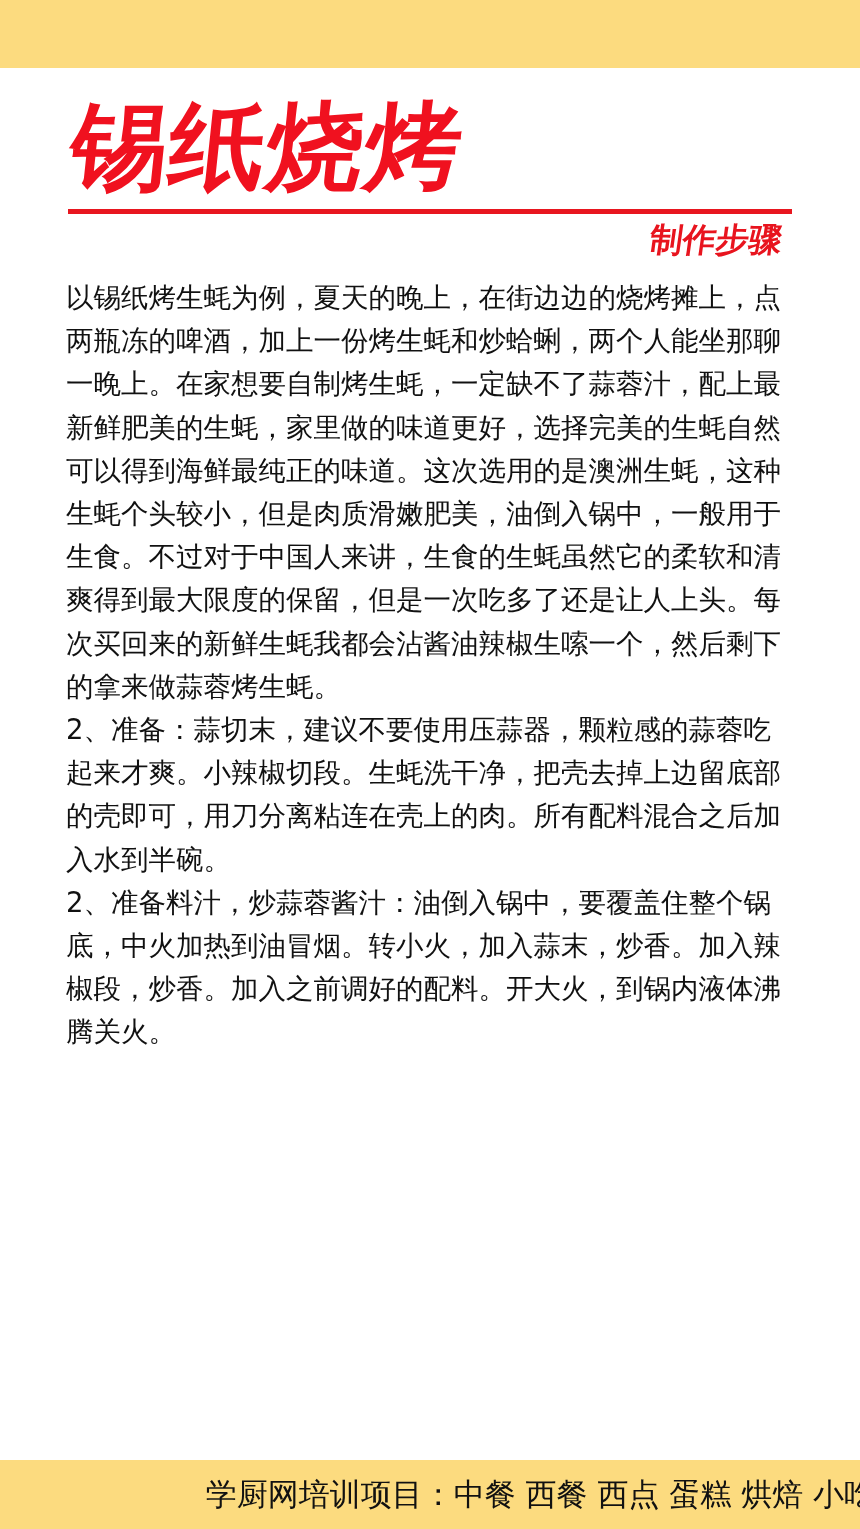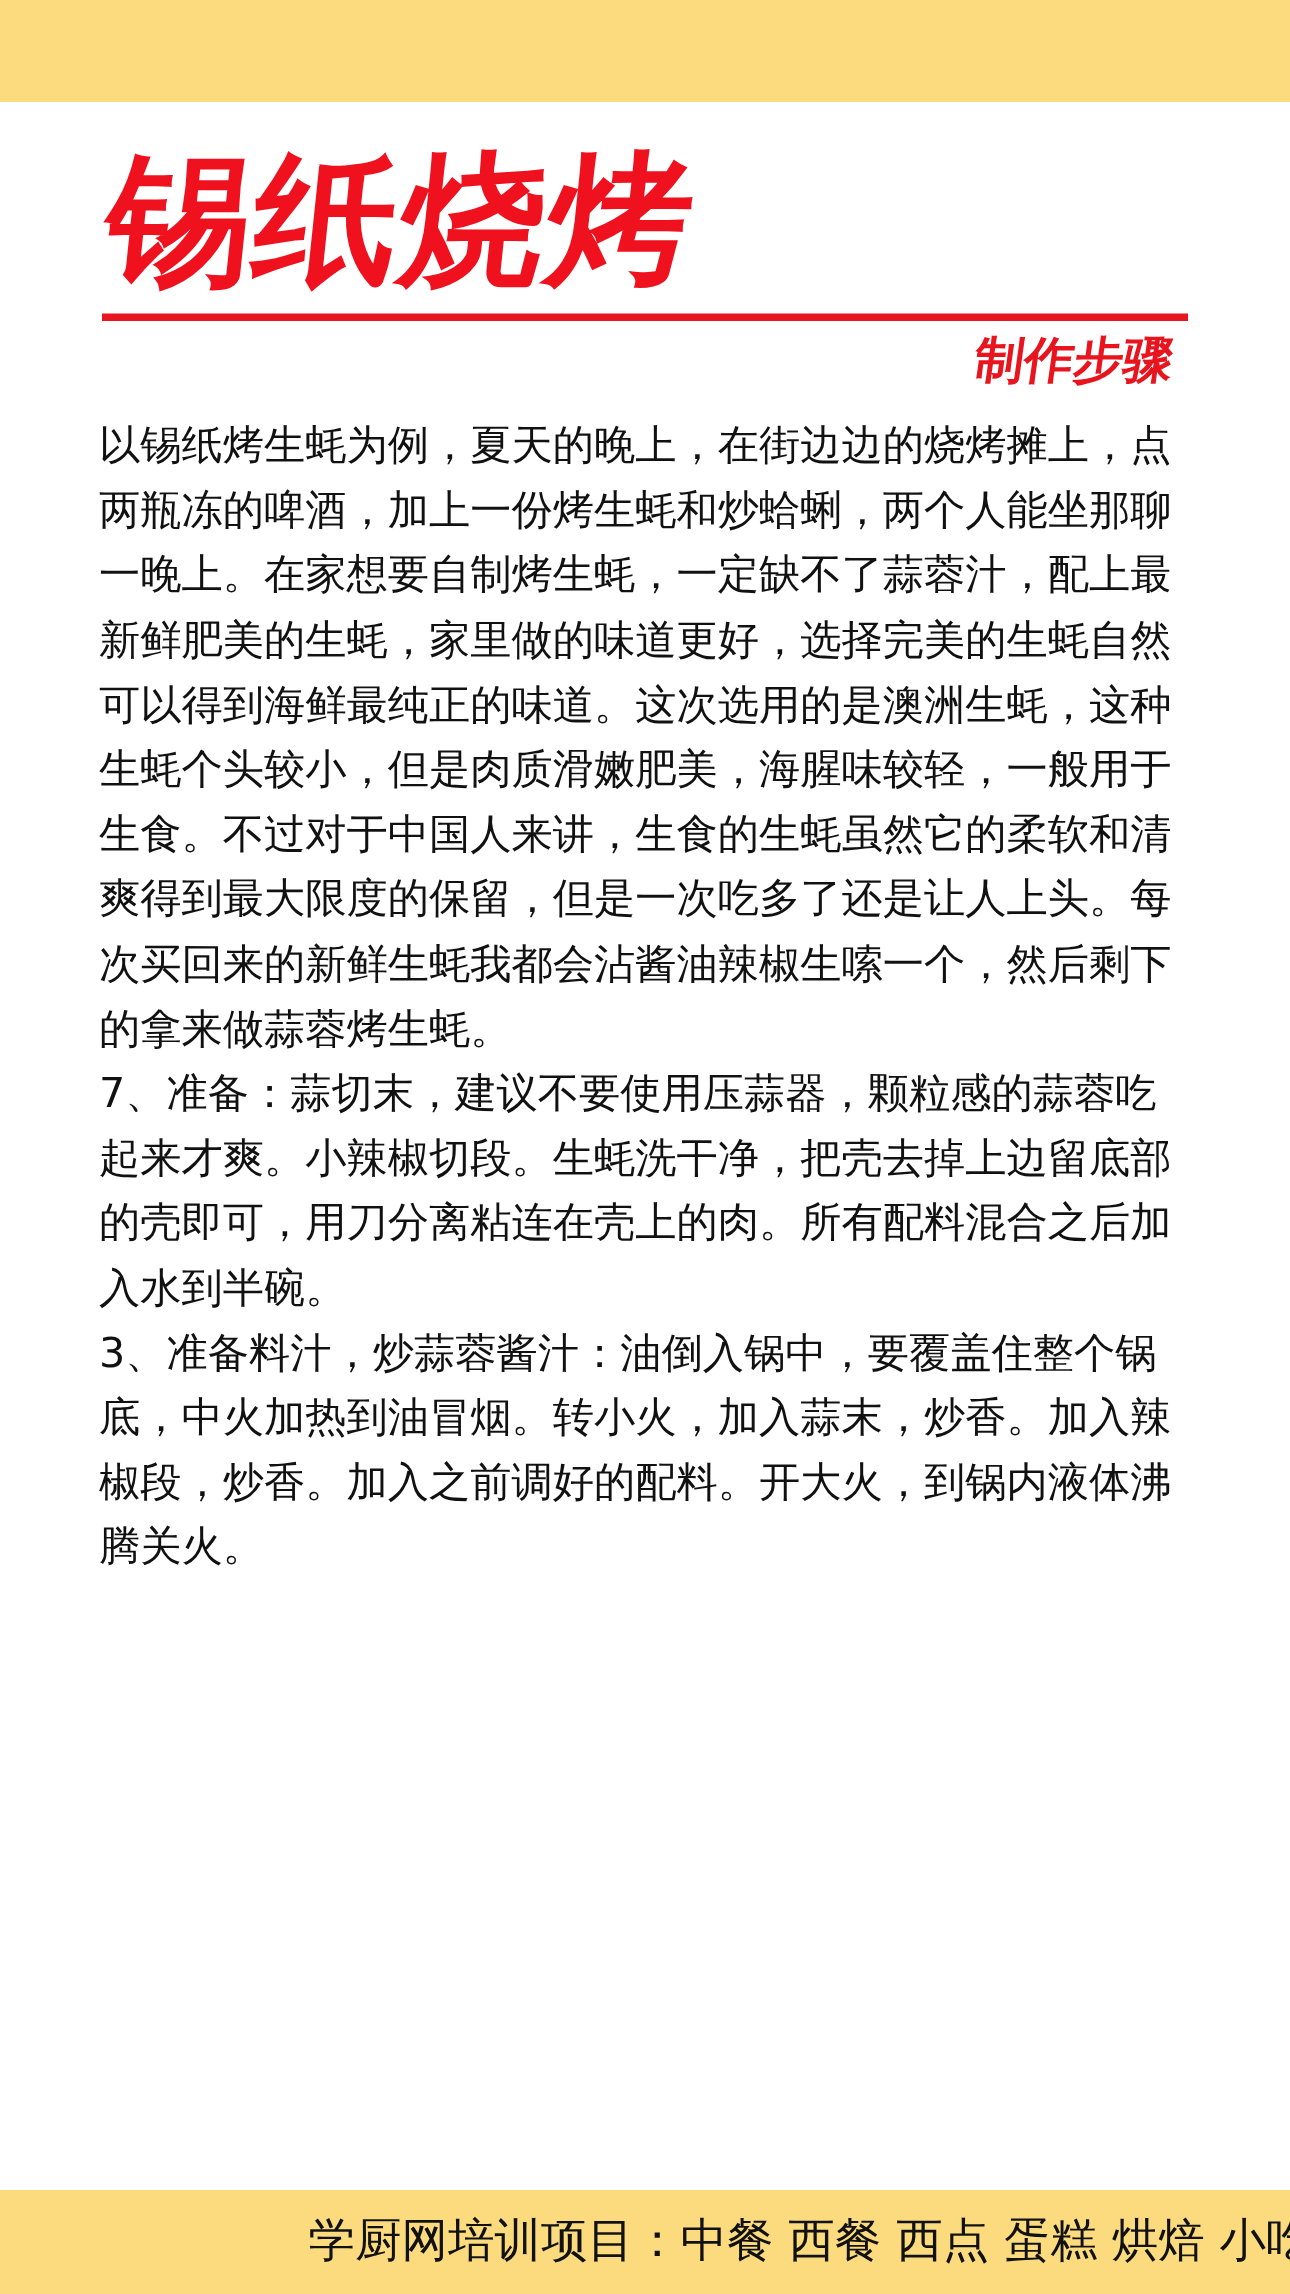--- a/index.html
+++ b/index.html
@@ -45,20 +45,20 @@
 </head>
 <body>
 
 <div class="top-band"></div>
 
 <div class="title">锡纸烧烤</div>
 <div class="rule"></div>
 <div class="subtitle">制作步骤</div>
 
 <div class="body-text">
-  <p>以锡纸烤生蚝为例，夏天的晚上，在街边边的烧烤摊上，点两瓶冻的啤酒，加上一份烤生蚝和炒蛤蜊，两个人能坐那聊一晚上。在家想要自制烤生蚝，一定缺不了蒜蓉汁，配上最新鲜肥美的生蚝，家里做的味道更好，选择完美的生蚝自然可以得到海鲜最纯正的味道。这次选用的是澳洲生蚝，这种生蚝个头较小，但是肉质滑嫩肥美，海腥味较轻，一般用于生食。不过对于中国人来讲，生食的生蚝虽然它的柔软和清爽得到最大限度的保留，但是一次吃多了还是让人上头。每次买回来的新鲜生蚝我都会沾酱油辣椒生嗦一个，然后剩下的拿来做蒜蓉烤生蚝。</p>
-  <p>7、准备：蒜切末，建议不要使用压蒜器，颗粒感的蒜蓉吃起来才爽。小辣椒切段。生蚝洗干净，把壳去掉上边留底部的壳即可，用刀分离粘连在壳上的肉。所有配料混合之后加入水到半碗。</p>
-  <p>3、准备料汁，炒蒜蓉酱汁：油倒入锅中，要覆盖住整个锅底，中火加热到油冒烟。转小火，加入蒜末，炒香。加入辣椒段，炒香。加入之前调好的配料。开大火，到锅内液体沸腾关火。</p>
+  <p>以锡纸烤生蚝为例，夏天的晚上，在街边边的烧烤摊上，点两瓶冻的啤酒，加上一份烤生蚝和炒蛤蜊，两个人能坐那聊一晚上。在家想要自制烤生蚝，一定缺不了蒜蓉汁，配上最新鲜肥美的生蚝，家里做的味道更好，选择完美的生蚝自然可以得到海鲜最纯正的味道。这次选用的是澳洲生蚝，这种生蚝个头较小，但是肉质滑嫩肥美，油倒入锅中，一般用于生食。不过对于中国人来讲，生食的生蚝虽然它的柔软和清爽得到最大限度的保留，但是一次吃多了还是让人上头。每次买回来的新鲜生蚝我都会沾酱油辣椒生嗦一个，然后剩下的拿来做蒜蓉烤生蚝。</p>
+  <p>2、准备：蒜切末，建议不要使用压蒜器，颗粒感的蒜蓉吃起来才爽。小辣椒切段。生蚝洗干净，把壳去掉上边留底部的壳即可，用刀分离粘连在壳上的肉。所有配料混合之后加入水到半碗。</p>
+  <p>2、准备料汁，炒蒜蓉酱汁：油倒入锅中，要覆盖住整个锅底，中火加热到油冒烟。转小火，加入蒜末，炒香。加入辣椒段，炒香。加入之前调好的配料。开大火，到锅内液体沸腾关火。</p>
 </div>
 
 <div class="footer">
   <div class="footer-text">学厨网培训项目：中餐 西餐 西点 蛋糕 烘焙 小吃</div>
 </div>
 
 </body></html>

